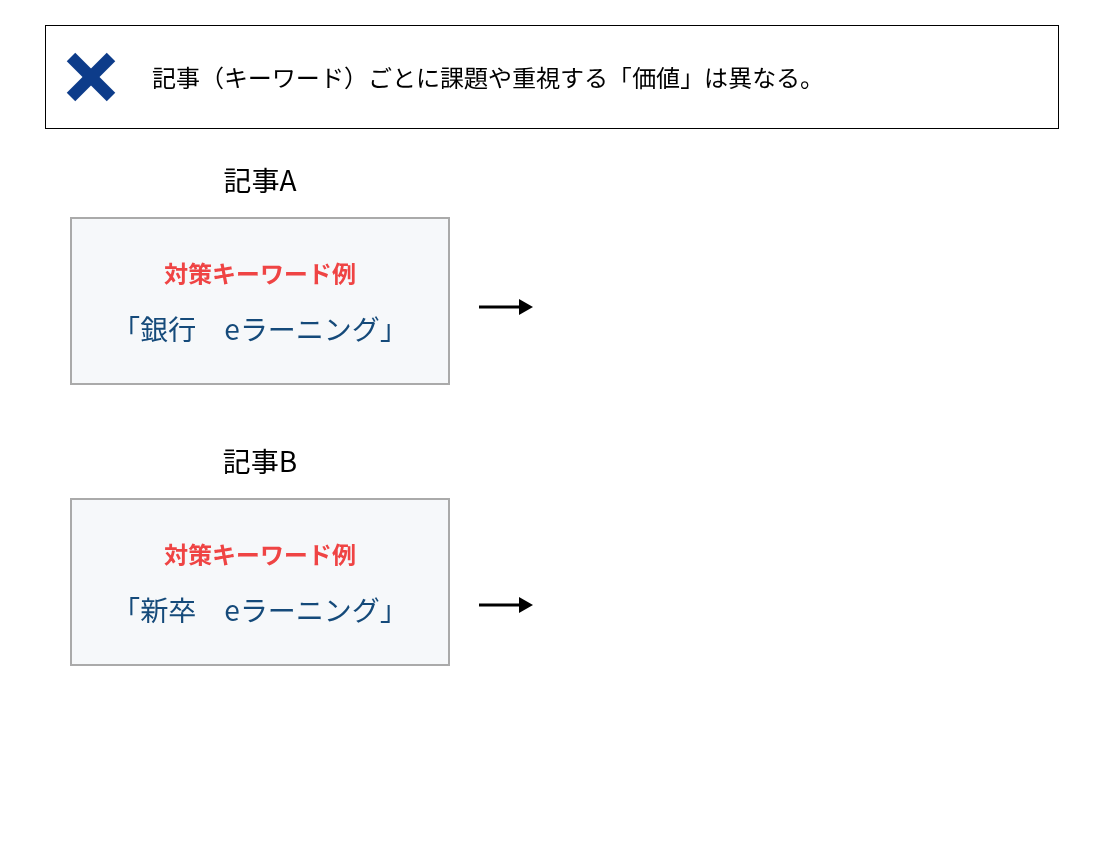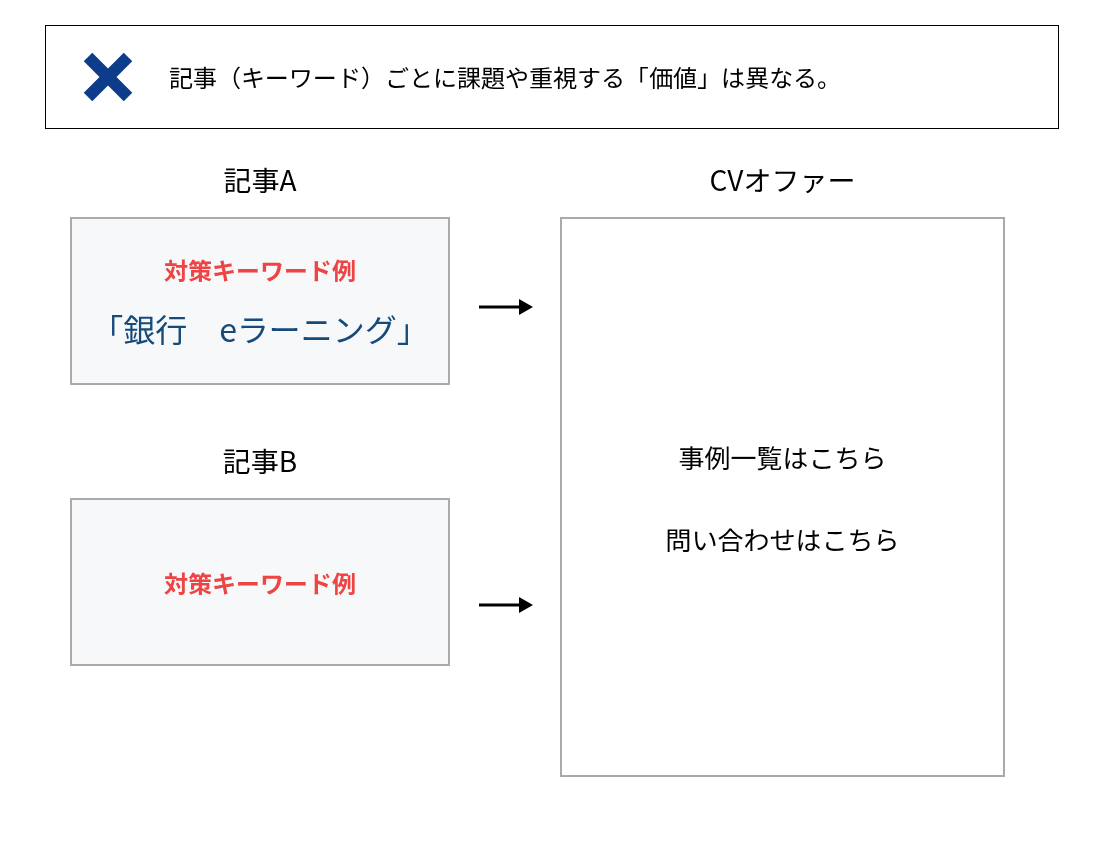--- a/index.html
+++ b/index.html
@@ -5,21 +5,21 @@
     * { margin: 0; padding: 0; box-sizing: border-box; }
     body {
       width: 1104px;
       height: 843px;
       font-family: "Hiragino Sans", "Hiragino Kaku Gothic ProN", "Noto Sans JP", sans-serif;
       background: #fff;
       padding: 25px 45px;
     }
     .callout {
       border: 1px solid #000;
-      padding: 25px 36px;
+      padding: 25px 19px;
       display: flex;
       align-items: center;
       gap: 35px;
     }
     .x-icon {
       width: 52px;
       height: 52px;
       flex-shrink: 0;
     }
     .callout-text {
@@ -58,21 +58,21 @@
       align-items: center;
       justify-content: center;
       gap: 18px;
     }
     .keyword-label {
       font-size: 24px;
       font-weight: 700;
       color: #ef4444;
     }
     .keyword-value {
-      font-size: 32px;
+      font-size: 28px;
       font-weight: 400;
       color: #154a7a;
     }
     .spacer {
       height: 55px;
     }
     .arrows-col {
       width: 110px;
       display: flex;
       flex-direction: column;
@@ -133,40 +133,34 @@
       <div class="keyword-box">
         <div class="keyword-label">対策キーワード例</div>
         <div class="keyword-value">「銀行　eラーニング」</div>
       </div>
     </div>
     <div class="spacer"></div>
     <div class="article-block">
       <div class="article-title">記事B</div>
       <div class="keyword-box">
         <div class="keyword-label">対策キーワード例</div>
+        <div class="keyword-value">「新卒　eラーニング」</div>
       </div>
     </div>
   </div>
 
   <div class="arrows-col">
     <div class="arrow">
       <svg width="60" height="24" viewBox="0 0 60 24">
         <line x1="4" y1="12" x2="46" y2="12" stroke="#000" stroke-width="3"></line>
         <polygon points="44,4 58,12 44,20" fill="#000"></polygon>
       </svg>
     </div>
     <div class="arrow-gap"></div>
     <div class="arrow">
       <svg width="60" height="24" viewBox="0 0 60 24">
         <line x1="4" y1="12" x2="46" y2="12" stroke="#000" stroke-width="3"></line>
         <polygon points="44,4 58,12 44,20" fill="#000"></polygon>
       </svg>
     </div>
   </div>
 
-  <div class="right-col">
-    <div class="cv-title">CVオファー</div>
-    <div class="cv-box">
-      <div class="cv-line">事例一覧はこちら</div>
-      <div class="cv-line">問い合わせはこちら</div>
-    </div>
-  </div>
 </div>
 
 </body></html>

